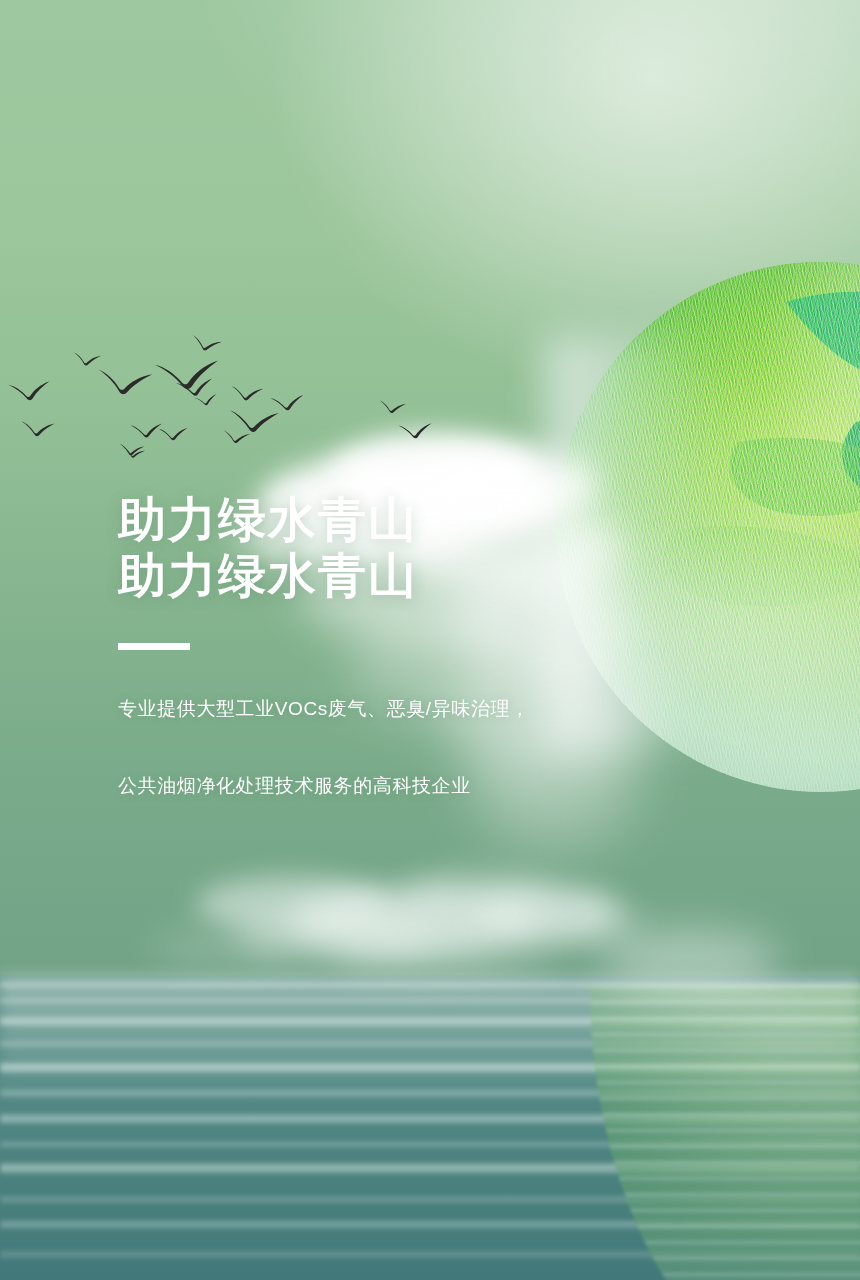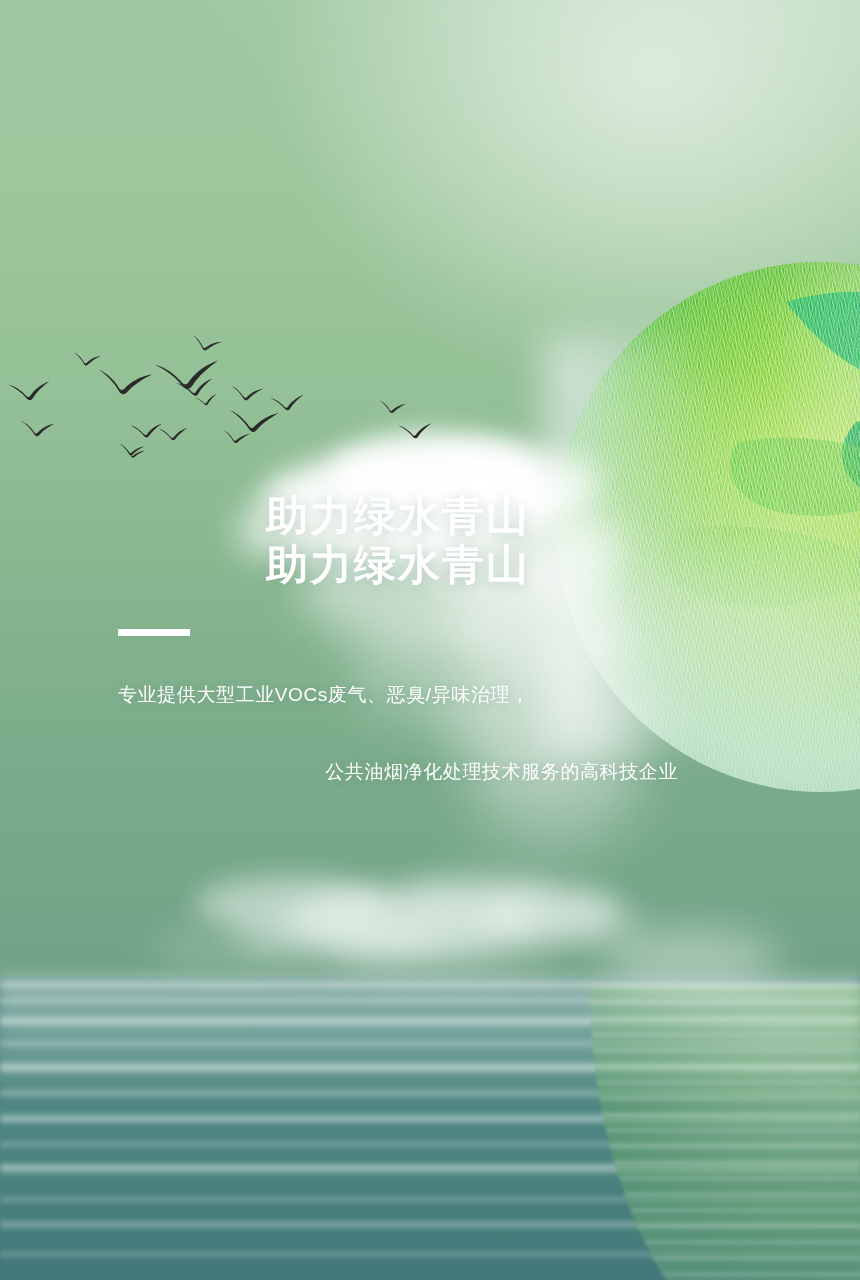--- a/index.html
+++ b/index.html
@@ -151,27 +151,26 @@
   .cloud-mist{ position:absolute; border-radius:50%; background:#eaf3ee; filter:blur(16px); pointer-events:none; }
 
   
   .birds{ position:absolute; left:0; top:330px; width:480px; height:130px; pointer-events:none; }
   .bird{ position:absolute; }
 
   
   .content{ position:absolute; left:118px; top:492px; width:560px; }
   .headline{
     color:#ffffff;
-    font-size:42px;
+    font-size:48px;
     font-weight:bold;
     line-height:1.16;
     letter-spacing:2px;
     text-shadow:0 2px 14px rgba(70,120,90,.30);
     white-space:nowrap;
-    text-align:center;
   }
   .divider{
     margin-top:40px;
     width:72px; height:7px;
     background:#ffffff;
   }
   .subtitle{
     margin-top:42px;
     color:#ffffff;
     font-size:19px;
@@ -292,16 +291,16 @@
       <span class="bird" style="left: 378px; top: 70px; transform: rotate(6deg);"><svg width="28.9" height="13.6" viewBox="0 0 34 16">
           <path d="M1 2 C6 3.6 10.5 7.6 13.6 11.8 C14.6 13.2 15.8 13.4 16.9 12.2 C20.2 8.2 25.4 4.4 32.6 2.6 C27.2 6 22.4 9.2 18.6 14.2 C17.2 16 15.2 15.8 14 14 C10.6 9 6.4 5.2 1 2 Z" fill="#2b2b2b"></path>
         </svg></span>
     </div>
 
   <div class="content">
     <div class="headline">助力绿水青山</div>
     <div class="headline">助力绿水青山</div>
     <div class="divider"></div>
     <div class="subtitle">专业提供大型工业VOCs废气、恶臭/异味治理，</div>
-    <div class="subtitle" style="text-align:right;">公共油烟净化处理技术服务的高科技企业</div>
+    <div class="subtitle" style="">公共油烟净化处理技术服务的高科技企业</div>
   </div>
 
 </div>
 
 </body></html>

